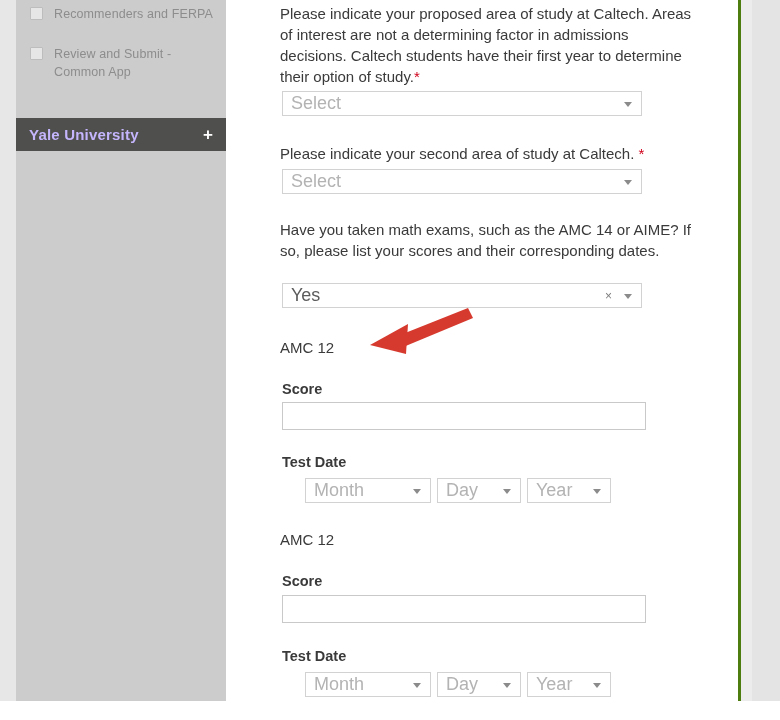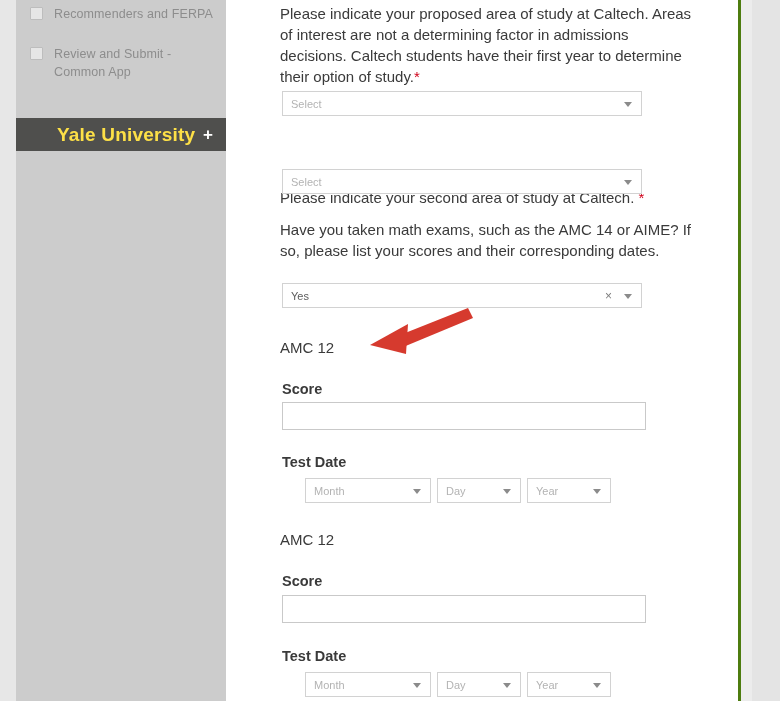--- a/index.html
+++ b/index.html
@@ -93,25 +93,24 @@
     width: 211px;
     height: 33px;
     background: #4f4f4d;
     display: flex;
     align-items: center;
     justify-content: space-between;
     padding: 0 14px 0 13px;
     box-sizing: border-box;
   }
   .school-bar-title {
-    font-size: 19px;
+    font-size: 15px;
     font-weight: bold;
-    color: #fde047;
+    color: #c4b5fd;
     letter-spacing: 0.2px;
-    margin-left: 28px;
   }
   .school-bar-plus {
     font-size: 17px;
     font-weight: bold;
     color: #ffffff;
     line-height: 1;
   }
 
   .sidebar-below {
     position: absolute;
@@ -160,21 +159,21 @@
     position: relative;
     height: 25px;
     border: 1px solid #d2d2d2;
     background: #ffffff;
     box-sizing: border-box;
     display: flex;
     align-items: center;
     padding: 0 8px;
   }
   .select-value {
-    font-size: 11px;
+    font-size: 18px;
     color: #b3b3b3;
   }
   .select-value.filled {
     color: #5c5c5c;
   }
   .caret {
     position: absolute;
     right: 9px;
     top: 50%;
     margin-top: -2px;
@@ -268,21 +267,21 @@
       <div class="content-inner">
 
         <div class="abs q-block" style="left:0; top:3px; width:412px;">
           <p class="q-text"><span>Please indicate your proposed area of study at Caltech. Areas of interest are not a determining factor in admissions decisions. Caltech students have their first year to determine their option of study.</span><span class="req">*</span></p>
         </div>
         <div class="abs select-box" style="left:2px; top:91px; width:360px;">
           <span class="select-value">Select</span>
           <span class="caret"></span>
         </div>
 
-        <div class="abs q-block" style="left:0; top:143px; width:418px;margin-top:44px;">
+        <div class="abs q-block" style="left:0; top:143px; width:418px;">
           <p class="q-text"><span>Please indicate your second area of study at Caltech.</span> <span class="req">*</span></p>
         </div>
         <div class="abs select-box" style="left:2px; top:169px; width:360px;">
           <span class="select-value">Select</span>
           <span class="caret"></span>
         </div>
 
         <div class="abs q-block" style="left:0; top:219px; width:412px;">
           <p class="q-text">Have you taken math exams, such as the AMC 14 or AIME? If so, please list your scores and their corresponding dates.</p>
         </div>

